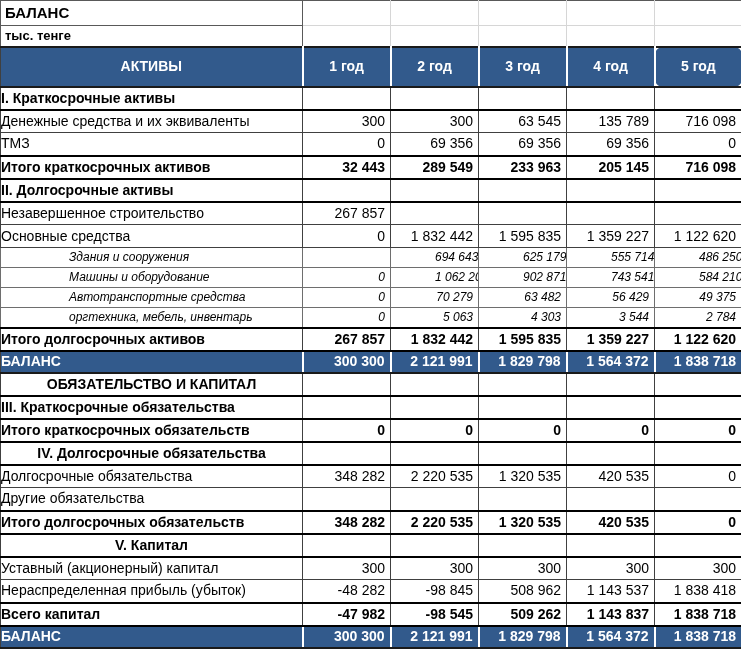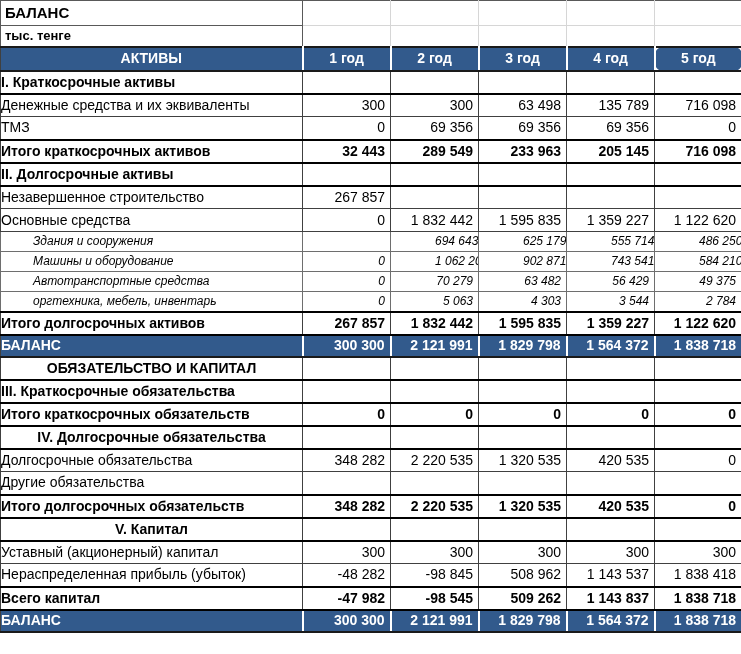--- a/index.html
+++ b/index.html
@@ -27,40 +27,40 @@
   tr.units-row { height:21px; }
   td.tlabel {
     border:1px solid #595959; font-weight:700; text-align:left;
     padding-left:4px; font-size:15px;
   }
   tr.units-row td.tlabel { font-size:13px; }
   td.gcell { border:1px solid #D6D6D6; border-top:1px solid #595959; background:#FFFFFF; }
   tr.units-row td.gcell { border-top:1px solid #D6D6D6; }
 
   
-  tr.head { height:24px; }
+  tr.head { height:40px; }
   tr.head th {
     background:var(--accent); color:var(--accent-text); font-weight:700;
     text-align:center; border-top:2px solid #1a1a1a; border-bottom:2px solid #1a1a1a;
     border-left:2px solid #FFFFFF; border-right:2px solid #FFFFFF; font-size:14px;
   }
   tr.head th:first-child { border-left:1px solid #404040; }
   tr.head th:last-child  { border-right:1px solid #404040;border-radius:8px; }
 
   
   td.label { text-align:left; }
   td.num   { text-align:right; padding-right:5px; }
 
   tr.section-left td, tr.section-center td, tr.total td {
     border-top:2px solid #000; border-bottom:2px solid #000; font-weight:700;
   }
   tr.section-center td.label { text-align:center; padding-left:0; }
   tr.sub { height:20px; }
   tr.sub td { font-style:italic; font-size:12px; border-color:#6e6e6e;padding-left:44px; }
-  tr.sub td.label { padding-left:32px;font-style:italic; }
+  tr.sub td.label { padding-left:68px;font-style:italic; }
   tr.balance { height:22px; }
   tr.balance td {
     background:var(--accent); color:var(--accent-text); font-weight:700;
     border-top:2px solid #1a1a1a; border-bottom:2px solid #1a1a1a;
     border-left:2px solid #FFFFFF; border-right:2px solid #FFFFFF;
   }
   tr.balance td:first-child { border-left:1px solid #404040; }
   tr.balance td:last-child  { border-right:1px solid #404040; }
 </style>
 </head>
@@ -108,21 +108,21 @@
           <td class="num"></td>
           <td class="num"></td>
           <td class="num"></td>
           <td class="num"></td>
           <td class="num"></td>
         </tr>
         <tr class="normal">
           <td class="label">Денежные средства и их эквиваленты</td>
           <td class="num">300</td>
           <td class="num">300</td>
-          <td class="num">63 498</td>
+          <td class="num">63 545</td>
           <td class="num">135 789</td>
           <td class="num">716 098</td>
         </tr>
         <tr class="normal">
           <td class="label">ТМЗ</td>
           <td class="num">0</td>
           <td class="num">69 356</td>
           <td class="num">69 356</td>
           <td class="num">69 356</td>
           <td class="num">0</td>

